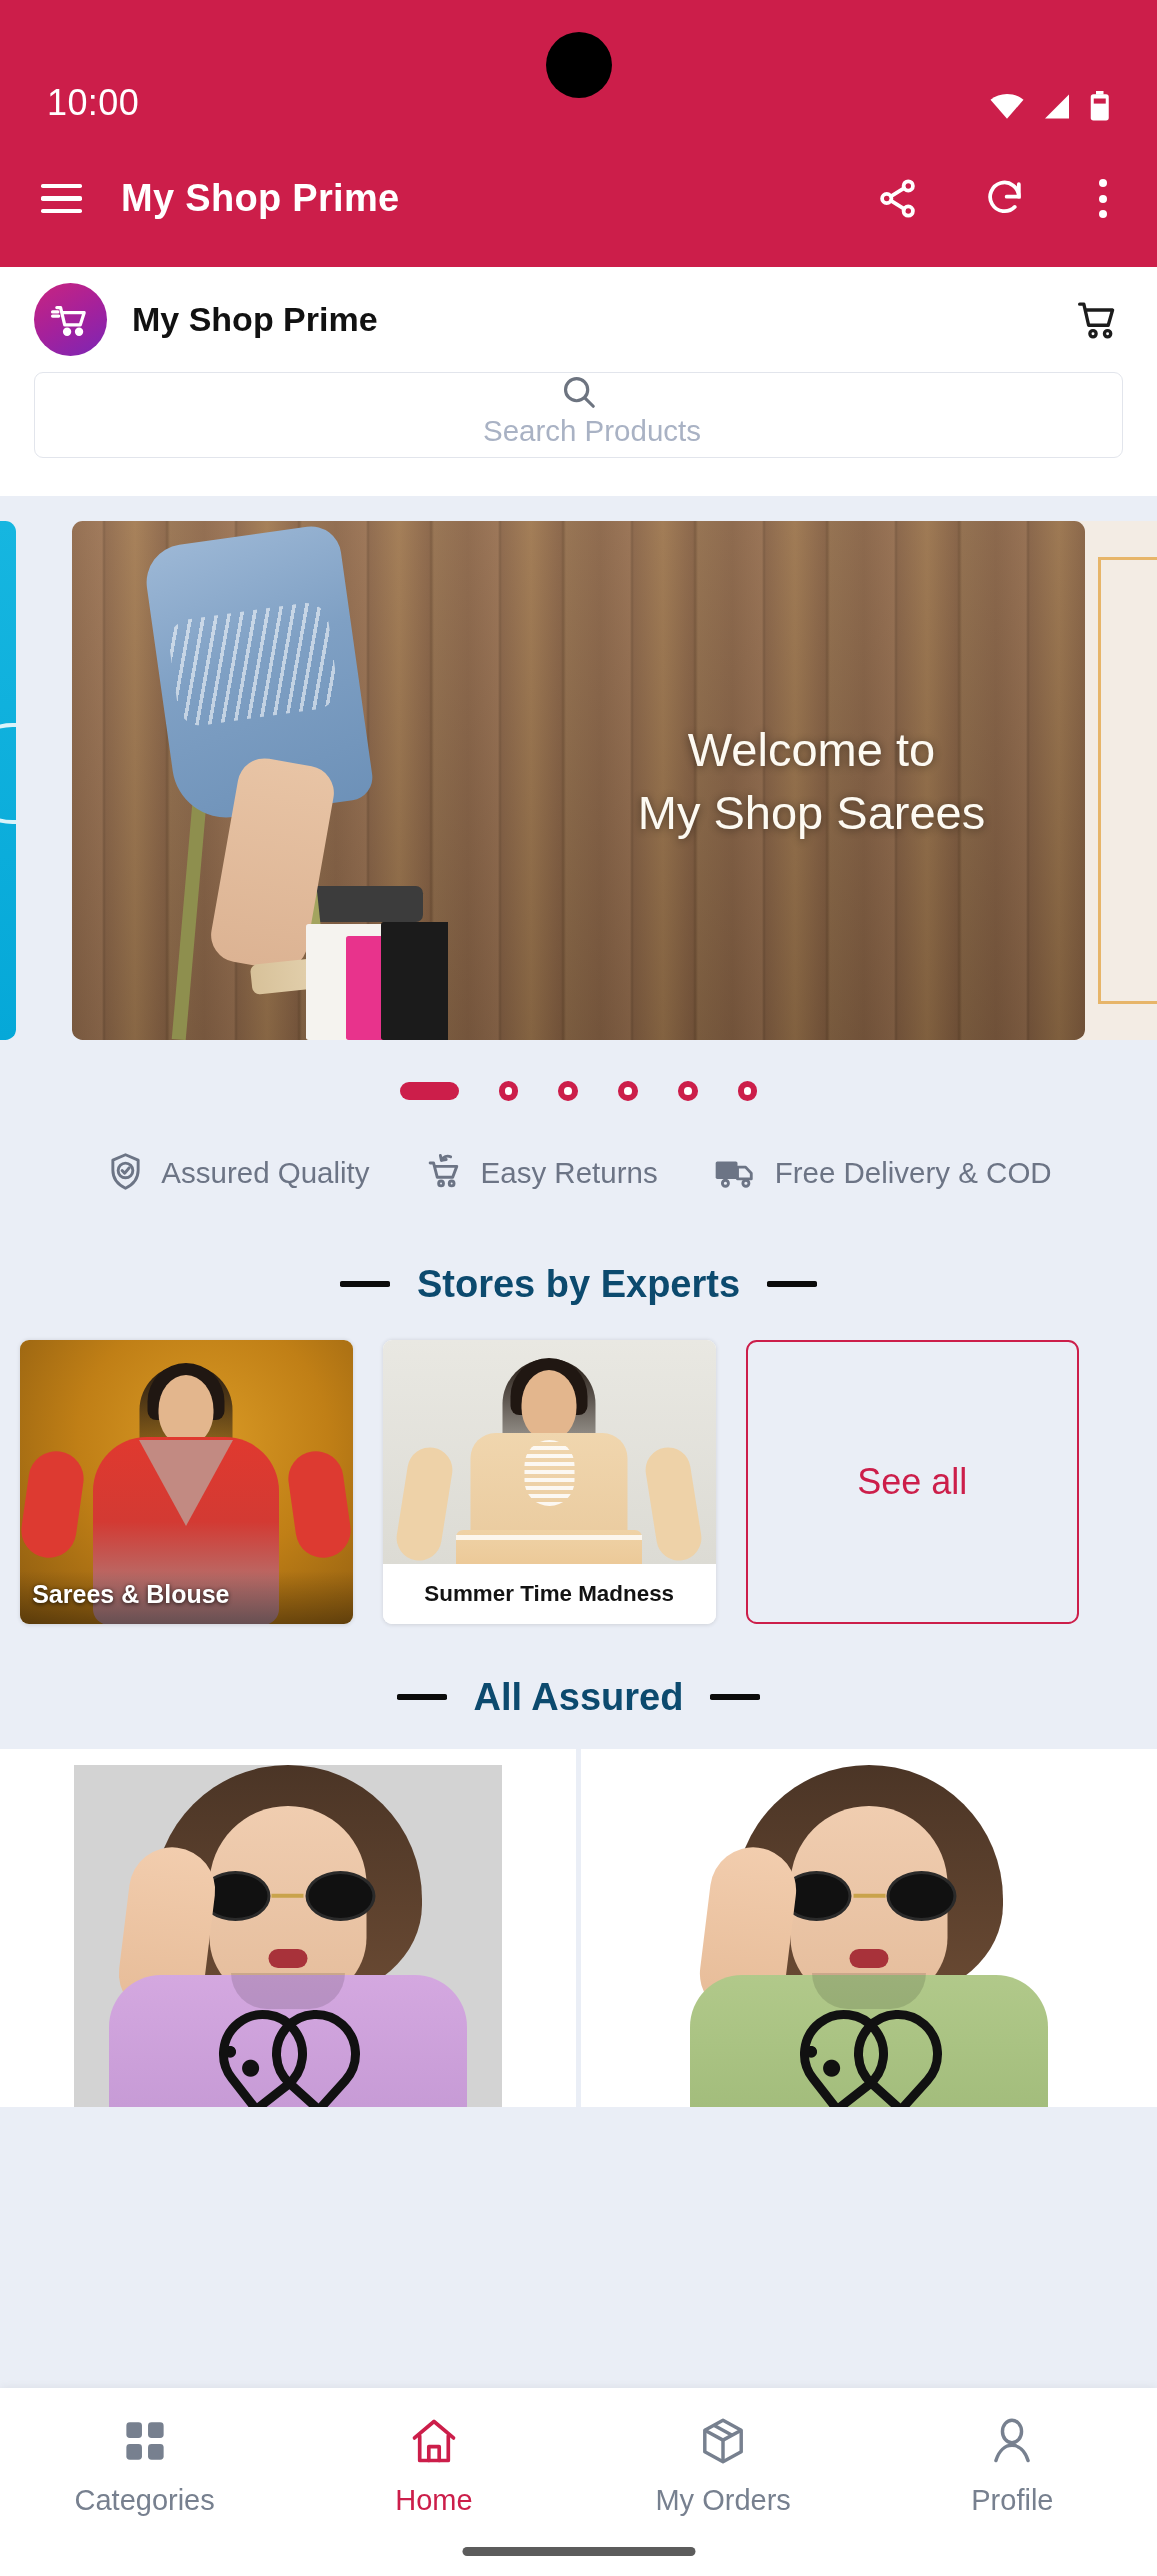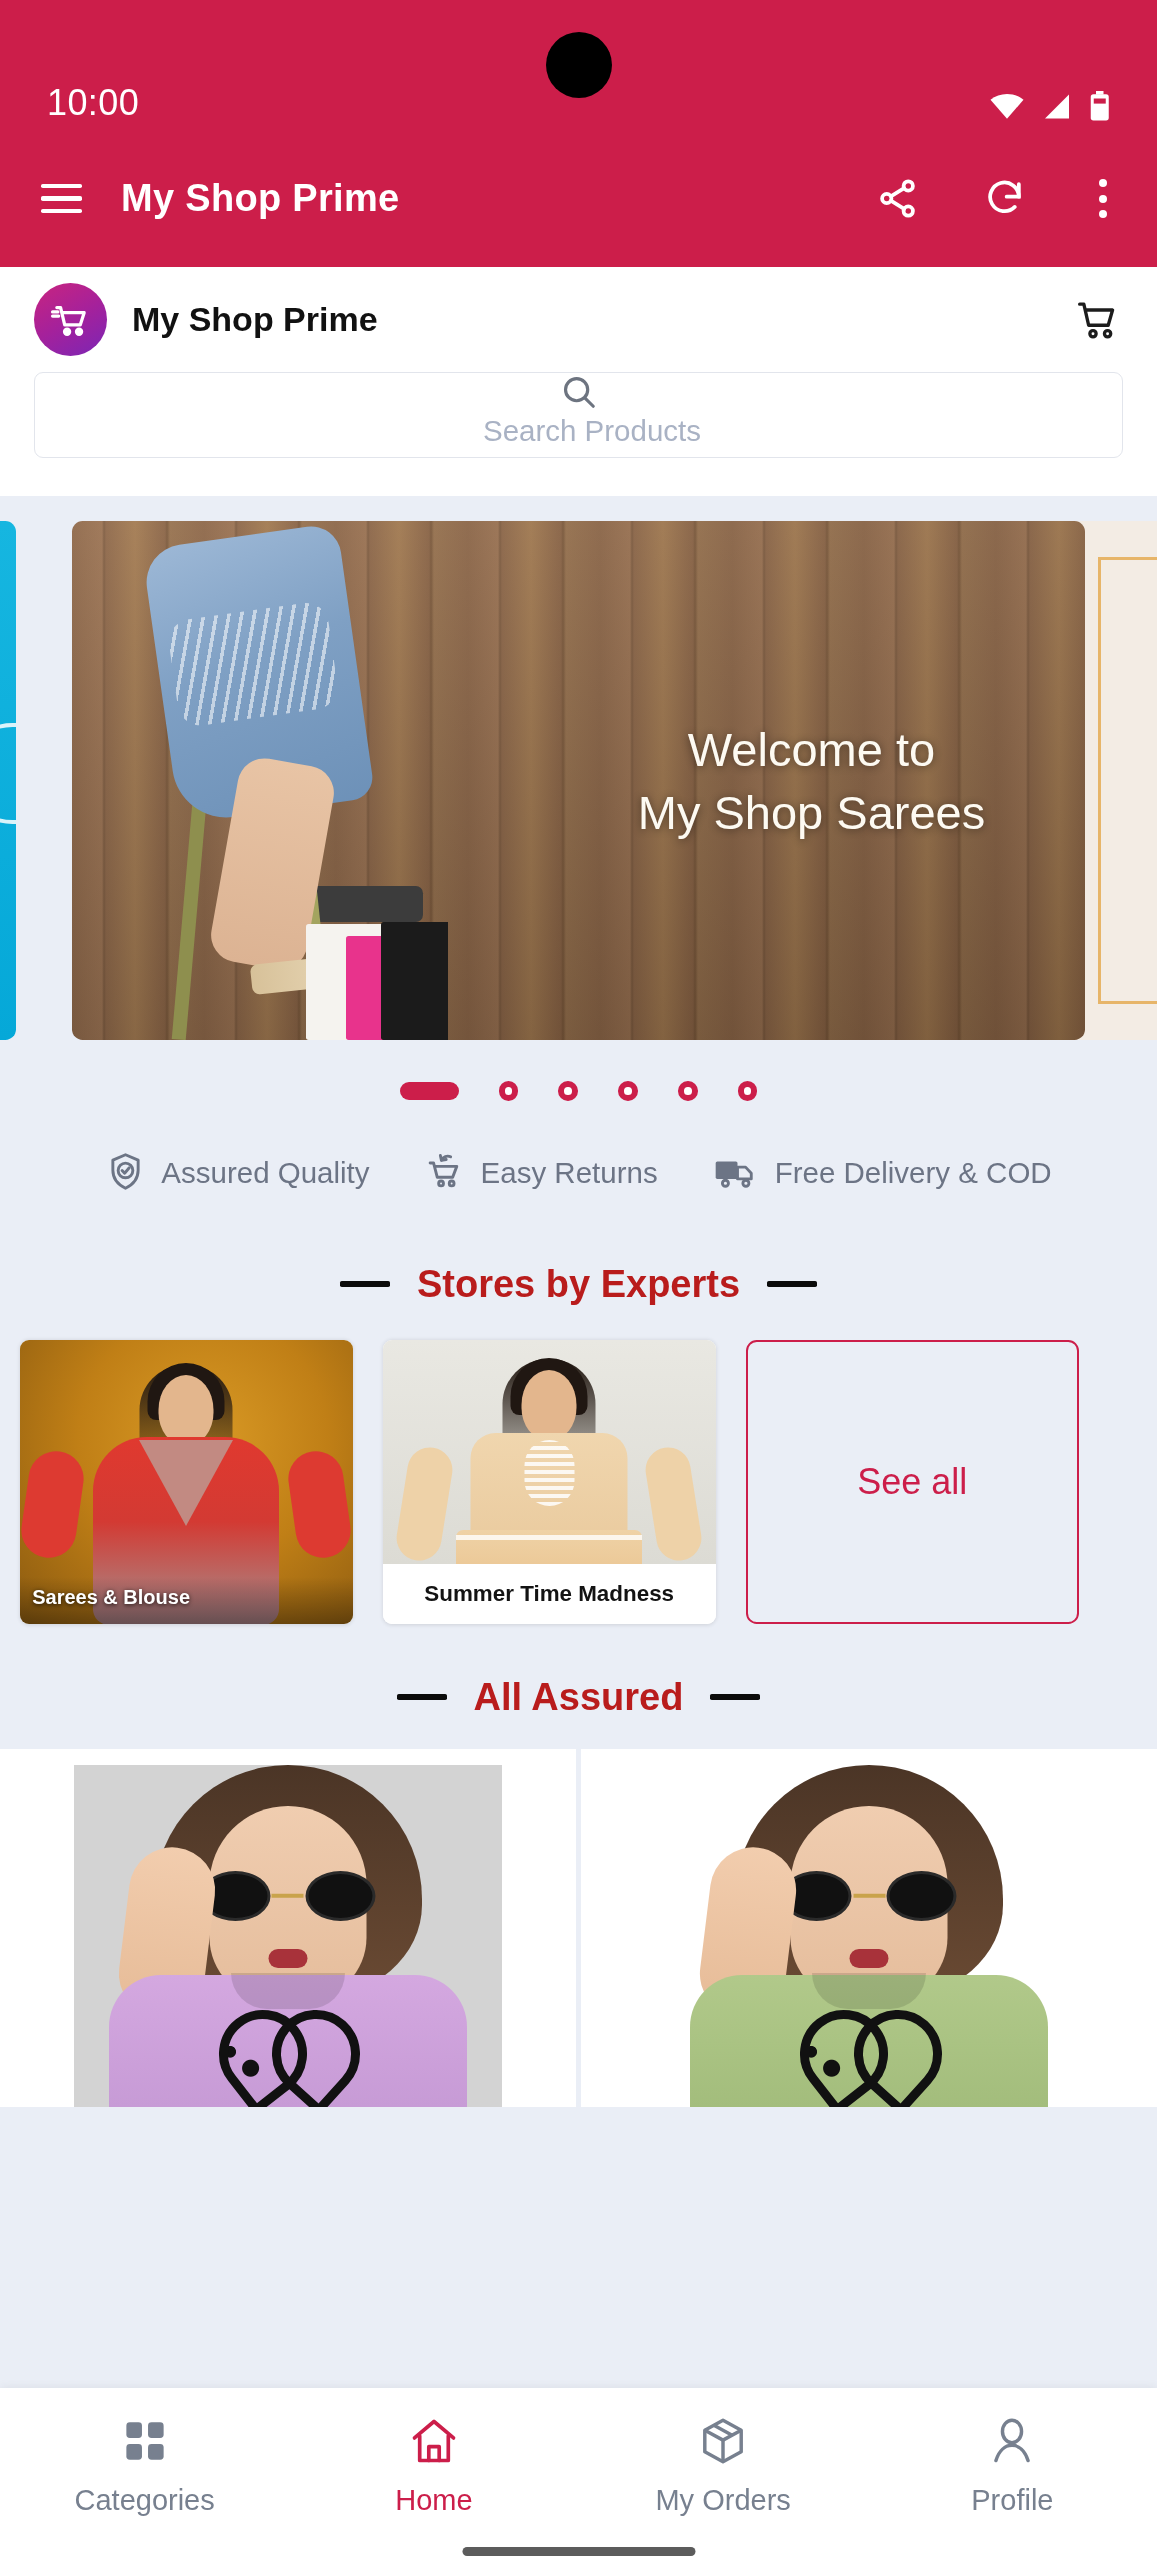--- a/index.html
+++ b/index.html
@@ -137,33 +137,33 @@
   }
   .trust-item { display:flex; align-items:center; gap:15px; }
   .trust-label { font-size:29.5px; color:#6c7485; }
 
   
   .sec-head {
     display:flex; align-items:center; justify-content:center; gap:27px;
     padding:29px 0 34px;
   }
   .sec-head .rule { width:50px; height:5.4px; background:#0b0b0b; border-radius:1.8px; }
-  .sec-title { font-size:38px; font-weight:bold; color:#b91c1c; }
+  .sec-title { font-size:38px; font-weight:bold; color:#0c4a6e; }
 
   
   .stores { display:flex; gap:30px; padding:0 19.7px; }
   .store-card {
     width:333px; height:284px; border-radius:9px; overflow:hidden;
     background:#fff; position:relative; box-shadow:0 0.9px 4.5px rgba(0,0,0,.12); cursor:pointer;
     flex:0 0 auto;
   }
   .store-card.overlay-label .store-img { height:100%; }
   .store-card.overlay-label .store-cap {
     position:absolute; left:0; right:0; bottom:0; padding:9px 12.5px 14.3px;
-    color:#fff; font-size:20px; font-weight:bold;
+    color:#fff; font-size:25px; font-weight:bold;
     text-shadow:0 0.9px 4.5px rgba(0,0,0,.8);
     background:linear-gradient(180deg,rgba(0,0,0,0),rgba(0,0,0,.35));
   }
   .store-card.band-label .store-img { height:224px; }
   .store-card.band-label .store-cap {
     height:61px; display:flex; align-items:center; justify-content:center;
     font-size:22.4px; font-weight:bold; color:#131313; background:#fff;
   }
   .store-img { width:100%; position:relative; overflow:hidden; }
   .img-saree { background:radial-gradient(circle at 55% 35%, #d99a25 0%, #c07f16 48%, #8a5a10 100%); }

